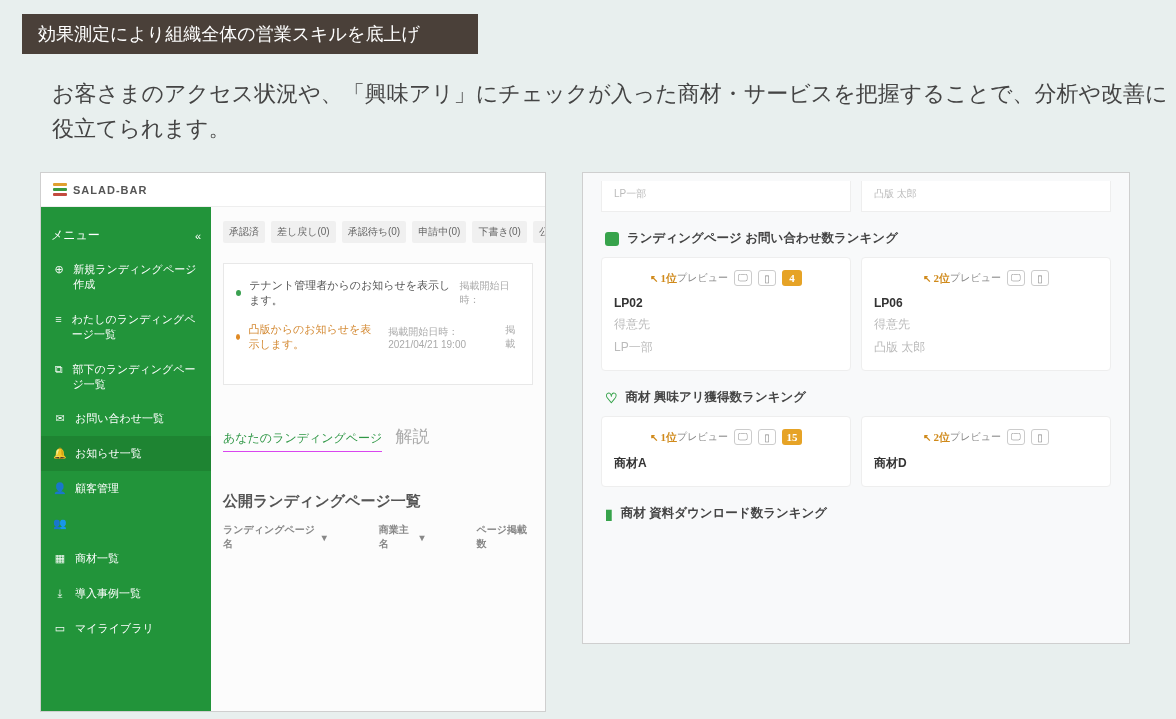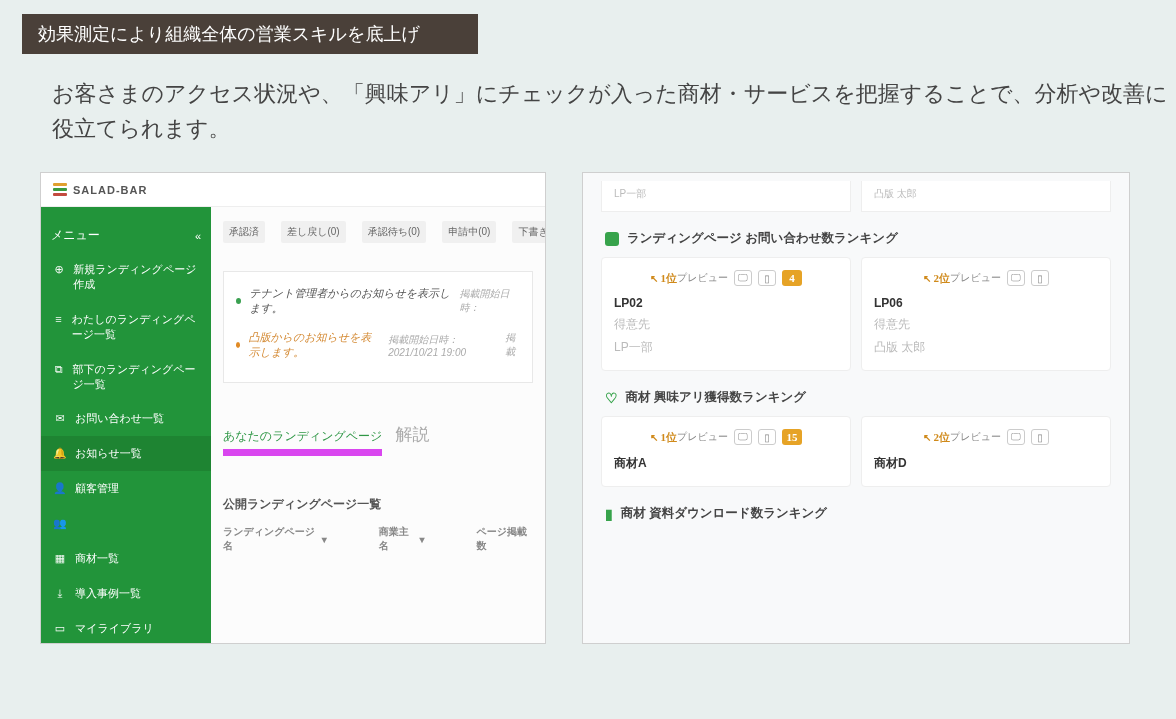--- a/index.html
+++ b/index.html
@@ -26,49 +26,49 @@
     line-height: 1.6;
     color: #444;
   }
   .panels { display: flex; gap: 36px; padding: 0 40px; }
   .panel {
     border: 1px solid #cfcfcf;
     background: #fff;
     overflow: hidden;
     position: relative;
   }
-  .panel-left { width: 506px; height: 472px; }
+  .panel-left { width: 506px; height: 540px; }
   .panel-right { width: 548px; height: 472px; background:#f8f9fa;}
   
   .pl-header { height: 34px; border-bottom:1px solid #eee; display:flex; align-items:center; padding-left:12px; gap:6px;}
   .pl-brand-icon { width:14px; height:14px; display:inline-flex; flex-direction:column; gap:2px;}
   .pl-brand-icon span{height:3px;border-radius:1px;}
   .pl-brand-icon span:nth-child(1){background:#e0a030;}
   .pl-brand-icon span:nth-child(2){background:#3a9a3f;}
   .pl-brand-icon span:nth-child(3){background:#c34b3f;}
   .pl-brand-name{font-size:11px;letter-spacing:1px;color:#555;font-weight:600;}
   .pl-body{display:flex;height:calc(100% - 34px);}
   .sidebar{width:170px;background:#22943a;color:#fff;font-size:11px;padding-top:12px;}
   .sb-top{display:flex;justify-content:space-between;align-items:center;padding:8px 10px;font-size:12px;}
   .sb-collapse{font-size:11px;}
   .sb-item{display:flex;gap:8px;padding:10px 10px 10px 12px;line-height:1.35;}
   .sb-item.active{background:#1e8432;}
   .sb-icon{width:14px;text-align:center;opacity:.95;}
   .content{flex:1;background:#fcfcfc;padding:14px 12px;overflow:hidden;font-size:11px;color:#555;}
-  .tabs{display:flex;gap:16px;margin-bottom:28px;flex-wrap:nowrap;}
+  .tabs{display:flex;gap:6px;margin-bottom:20px;flex-wrap:nowrap;}
   .tab{background:#f0f0f0;padding:4px 6px;font-size:10px;color:#666;border-radius:2px;white-space:nowrap;}
-  .notice-box{border:1px solid #e8e8e8;padding:14px 12px 8px;background:#fff;margin-bottom:40px;font-style:italic;}
+  .notice-box{border:1px solid #e8e8e8;padding:14px 12px 18px;background:#fff;margin-bottom:40px;}
   .notice-line{display:flex;align-items:center;gap:8px;margin-bottom:14px;font-size:11px;}
   .dot-g{width:6px;height:6px;border-radius:50%;background:#3aa050;display:inline-block;}
   .dot-o{width:6px;height:6px;border-radius:50%;background:#e08a25;display:inline-block;}
   .muted-orange{color:#d48a34;}
   .notice-meta{color:#aaa;font-size:10px;}
-  .section-head{color:#2f9746;font-size:12px;border-bottom:7px solid #d946ef;display:inline-block;padding-bottom:4px;}
+  .section-head{color:#2f9746;font-size:12px;border-bottom:1px solid #d946ef;display:inline-block;padding-bottom:4px;}
   .section-sub{color:#aaa;font-size:17px;margin-left:10px;}
-  .list-title{margin-top:40px;font-size:12px;font-weight:600;}
+  .list-title{margin-top:40px;font-size:15px;font-weight:600;}
   .table-head{display:flex;margin-top:12px;font-size:10px;color:#888;gap:52px;font-weight:bold;}
   .th-cell{display:flex;align-items:center;gap:4px;}
   
   .pr-body{padding:8px;font-size:11px;}
   .pr-section-title{display:flex;align-items:center;gap:8px;padding:18px 14px 10px;font-weight:600;font-size:12.5px;color:#444;}
   .ic-sq{width:14px;height:14px;border-radius:3px;display:inline-block;}
   .ic-green{background:#37a34b;}
   .ic-heart{color:#37a34b;font-size:14px;}
   .ic-doc{color:#37a34b;font-size:14px;}
   .rank-row{display:flex;gap:10px;padding:0 10px;}
@@ -160,21 +160,21 @@
           </div>
         <div class="notice-box">
           <div class="notice-line">
             <span class="dot-g"></span>
             <span>テナント管理者からのお知らせを表示します。</span>
             <span class="notice-meta">掲載開始日時：</span>
           </div>
           <div class="notice-line">
             <span class="dot-o"></span>
             <span class="muted-orange">凸版からのお知らせを表示します。</span>
-            <span class="notice-meta">掲載開始日時：2021/10/21 19:00</span>
+            <span class="notice-meta">掲載開始日時：2021/04/21 19:00</span>
             <span class="notice-meta">掲載</span>
           </div>
         </div>
         <div>
           <span class="section-head">あなたのランディングページ</span>
           <span class="section-sub">解説</span>
         </div>
         <div class="list-title">公開ランディングページ一覧</div>
         <div class="table-head">
           <span class="th-cell">

